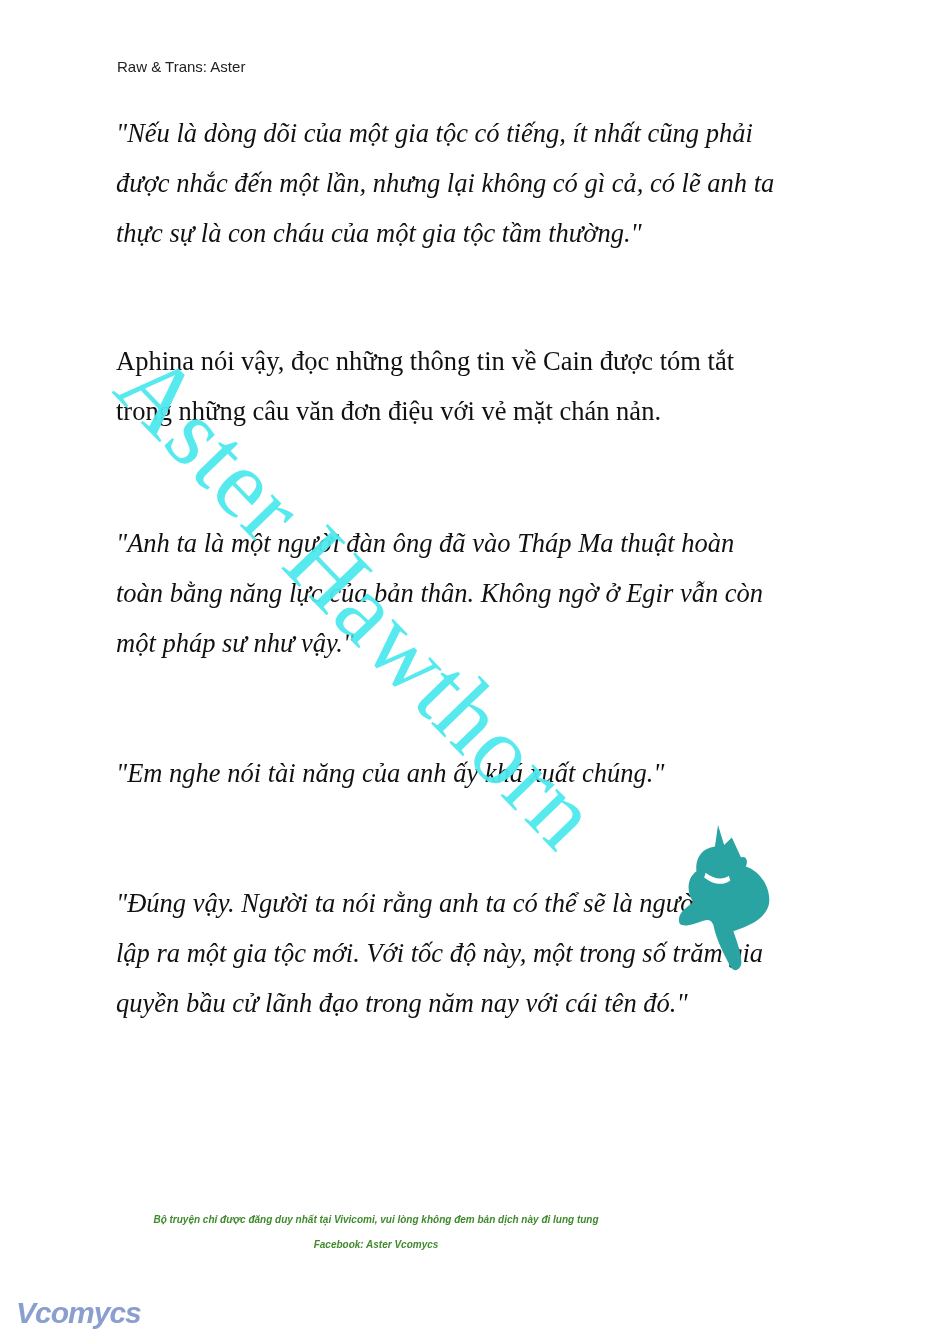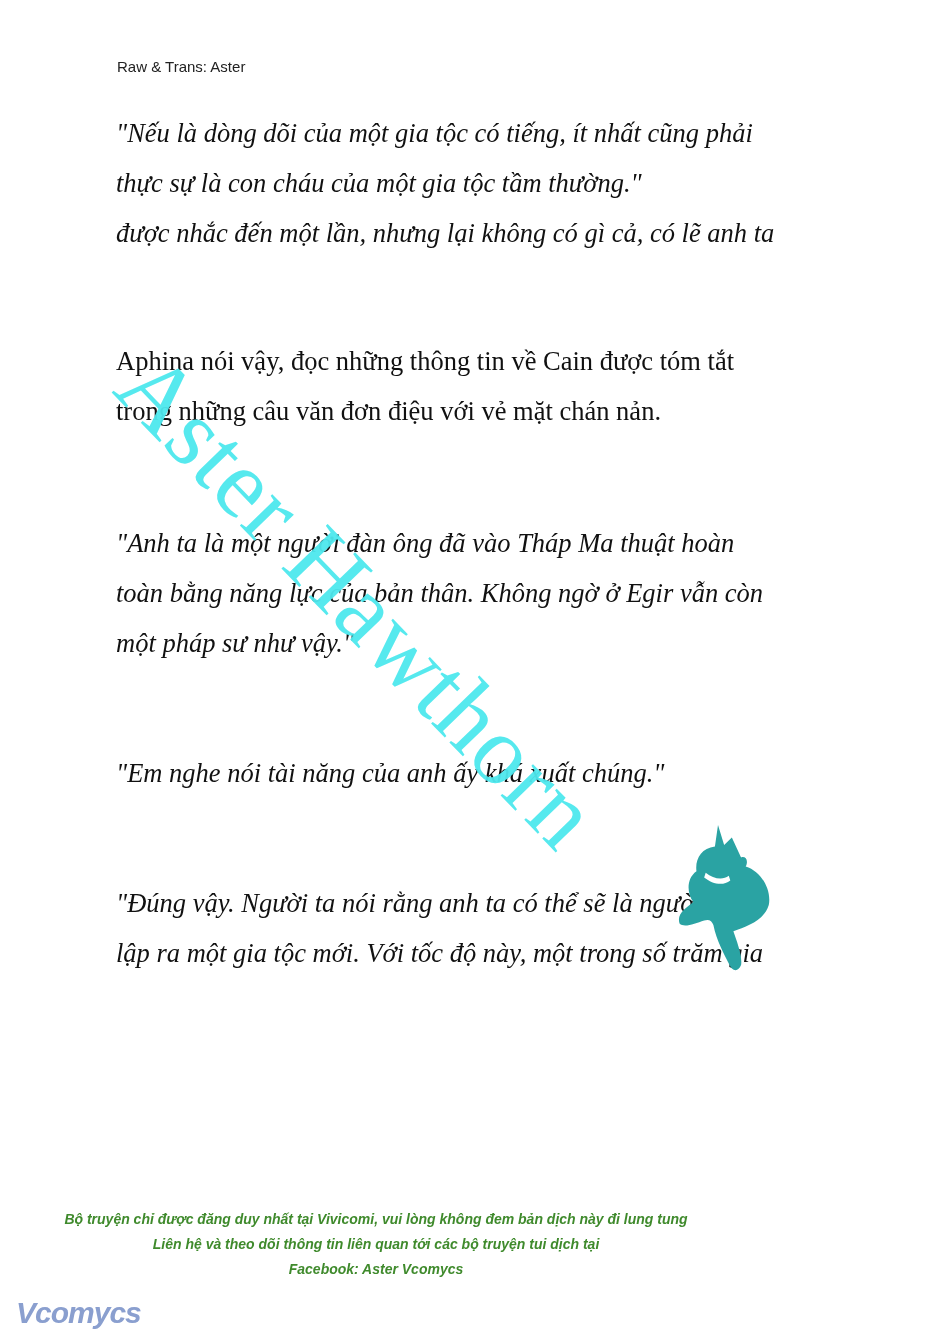--- a/index.html
+++ b/index.html
@@ -25,66 +25,66 @@
       font-family: "Liberation Serif", serif; font-size: 98px;
       color: #4ee8ee; white-space: nowrap;
       transform: rotate(46deg); transform-origin: 0 0;
       opacity: 0.95; letter-spacing: 1px; pointer-events: none;
       left: 175px; top: 330px;
     }
     .cat { position: absolute; left: 678px; top: 812px; width: 100px; height: 180px; pointer-events: none; }
     .footer {
       position: absolute; left: 0; width: 752px; top: 1207px;
       text-align: center; font-family: "Liberation Sans", sans-serif;
-      font-style: italic; font-weight: bold; font-size: 14px; color: #3f8a2c;
+      font-style: italic; font-weight: bold; font-size: 10px; color: #3f8a2c;
       line-height: 25px;
     }
     .footer .fl { display: block; }
     .logo {
       position: absolute; left: 16px; top: 1296px;
       font-family: "Liberation Sans", sans-serif; font-style: italic; font-weight: bold;
       font-size: 30px; color: #8a9fcf; letter-spacing: -1px;
     }
   </style>
 </head>
 <body>
 
 <div class="header">Raw &amp; Trans: Aster</div>
 
 <div class="para italic" id="p1">
   <span class="line">"Nếu là dòng dõi của một gia tộc có tiếng, ít nhất cũng phải</span>
+  <span class="line">được nhắc đến một lần, nhưng lại không có gì cả, có lẽ anh ta</span>
   <span class="line">thực sự là con cháu của một gia tộc tầm thường."</span>
-  <span class="line">được nhắc đến một lần, nhưng lại không có gì cả, có lẽ anh ta</span>
 </div>
 
 <div class="para" id="p2">
   <span class="line">Aphina nói vậy, đọc những thông tin về Cain được tóm tắt</span>
   <span class="line">trong những câu văn đơn điệu với vẻ mặt chán nản.</span>
 </div>
 
 <div class="para italic" id="p3">
   <span class="line">"Anh ta là một người đàn ông đã vào Tháp Ma thuật hoàn</span>
   <span class="line">toàn bằng năng lực của bản thân. Không ngờ ở Egir vẫn còn</span>
   <span class="line">một pháp sư như vậy."</span>
 </div>
 
 <div class="para italic" id="p4">
   <span class="line">"Em nghe nói tài năng của anh ấy khá xuất chúng."</span>
 </div>
 
 <div class="para italic" id="p5">
   <span class="line">"Đúng vậy. Người ta nói rằng anh ta có thể sẽ là người sáng</span>
   <span class="line">lập ra một gia tộc mới. Với tốc độ này, một trong số trăm gia</span>
+  <span class="line">quyền bầu cử lãnh đạo trong năm nay với cái tên đó."</span>
 </div>
 
 <div class="watermark">Aster Hawthorn</div>
 
 <svg class="cat" viewBox="0 0 130 200">
   <path fill="#2aa3a3" d="M52 0 L48 28 C30 30 22 45 24 60 C10 70 12 90 20 100 C10 108 -2 115 2 128 C8 134 22 128 34 124 C40 122 44 124 46 130 C50 150 60 168 66 180 C70 190 78 192 82 182 C84 170 76 150 72 138 C90 132 112 124 118 104 C122 84 108 60 88 54 C92 46 88 40 82 42 L70 16 L60 26 Z M36 62 C46 70 58 72 66 66 L68 72 C58 80 44 76 34 68 Z"></path>
 </svg>
 
 <div class="footer">
   <span class="fl">Bộ truyện chỉ được đăng duy nhất tại Vivicomi, vui lòng không đem bản dịch này đi lung tung</span>
-  <span class="fl">Liên hệ và theo dõi thông tin liên quan tới các bộ truyện tui dịch tại</span>
   <span class="fl">Facebook: Aster Vcomycs</span>
 </div>
 
 <div class="logo">Vcomycs</div>
 
 </body></html>

